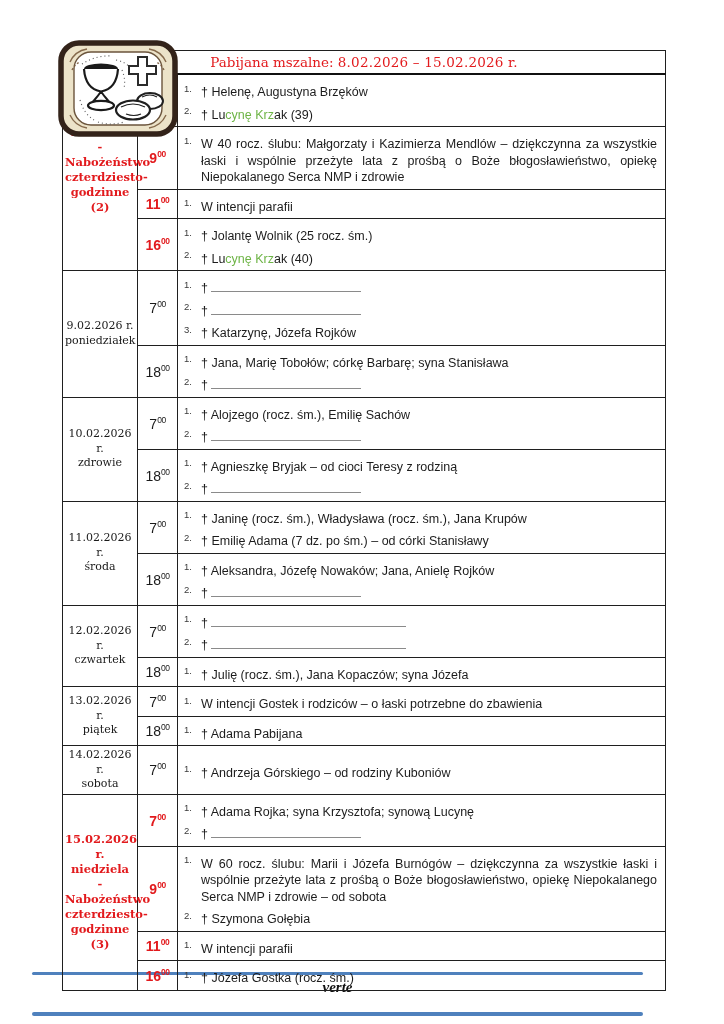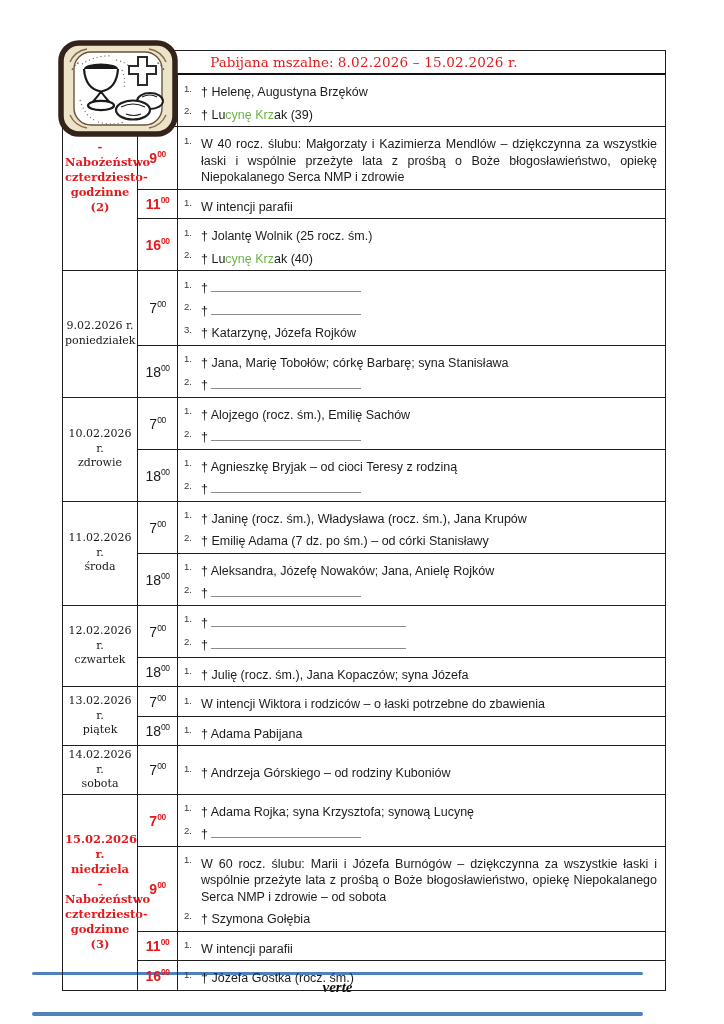--- a/index.html
+++ b/index.html
@@ -247,21 +247,21 @@
               <div class="txt"><span>† Julię </span><span class="i ">(rocz. śm.)</span><span>, Jana Kopaczów; syna Józefa</span></div>
             </div>
           </td>
         </tr>
         <tr>
           <td class="datecell" rowspan="2"><span>13.02.2026 r.</span><br><span>piątek</span></td>
           <td class="timecell"><span>7</span><sup>00</sup></td>
           <td class="intcell">
             <div class="item">
               <span class="num">1.</span>
-              <div class="txt"><span>W intencji Wiktora i rodziców – </span><span class="i ">o łaski potrzebne do zbawienia</span></div>
+              <div class="txt"><span>W intencji Gostek i rodziców – </span><span class="i ">o łaski potrzebne do zbawienia</span></div>
             </div>
           </td>
         </tr>
         <tr>
           <td class="timecell"><span>18</span><sup>00</sup></td>
           <td class="intcell">
             <div class="item">
               <span class="num">1.</span>
               <div class="txt"><span>† Adama Pabijana</span></div>
             </div>

